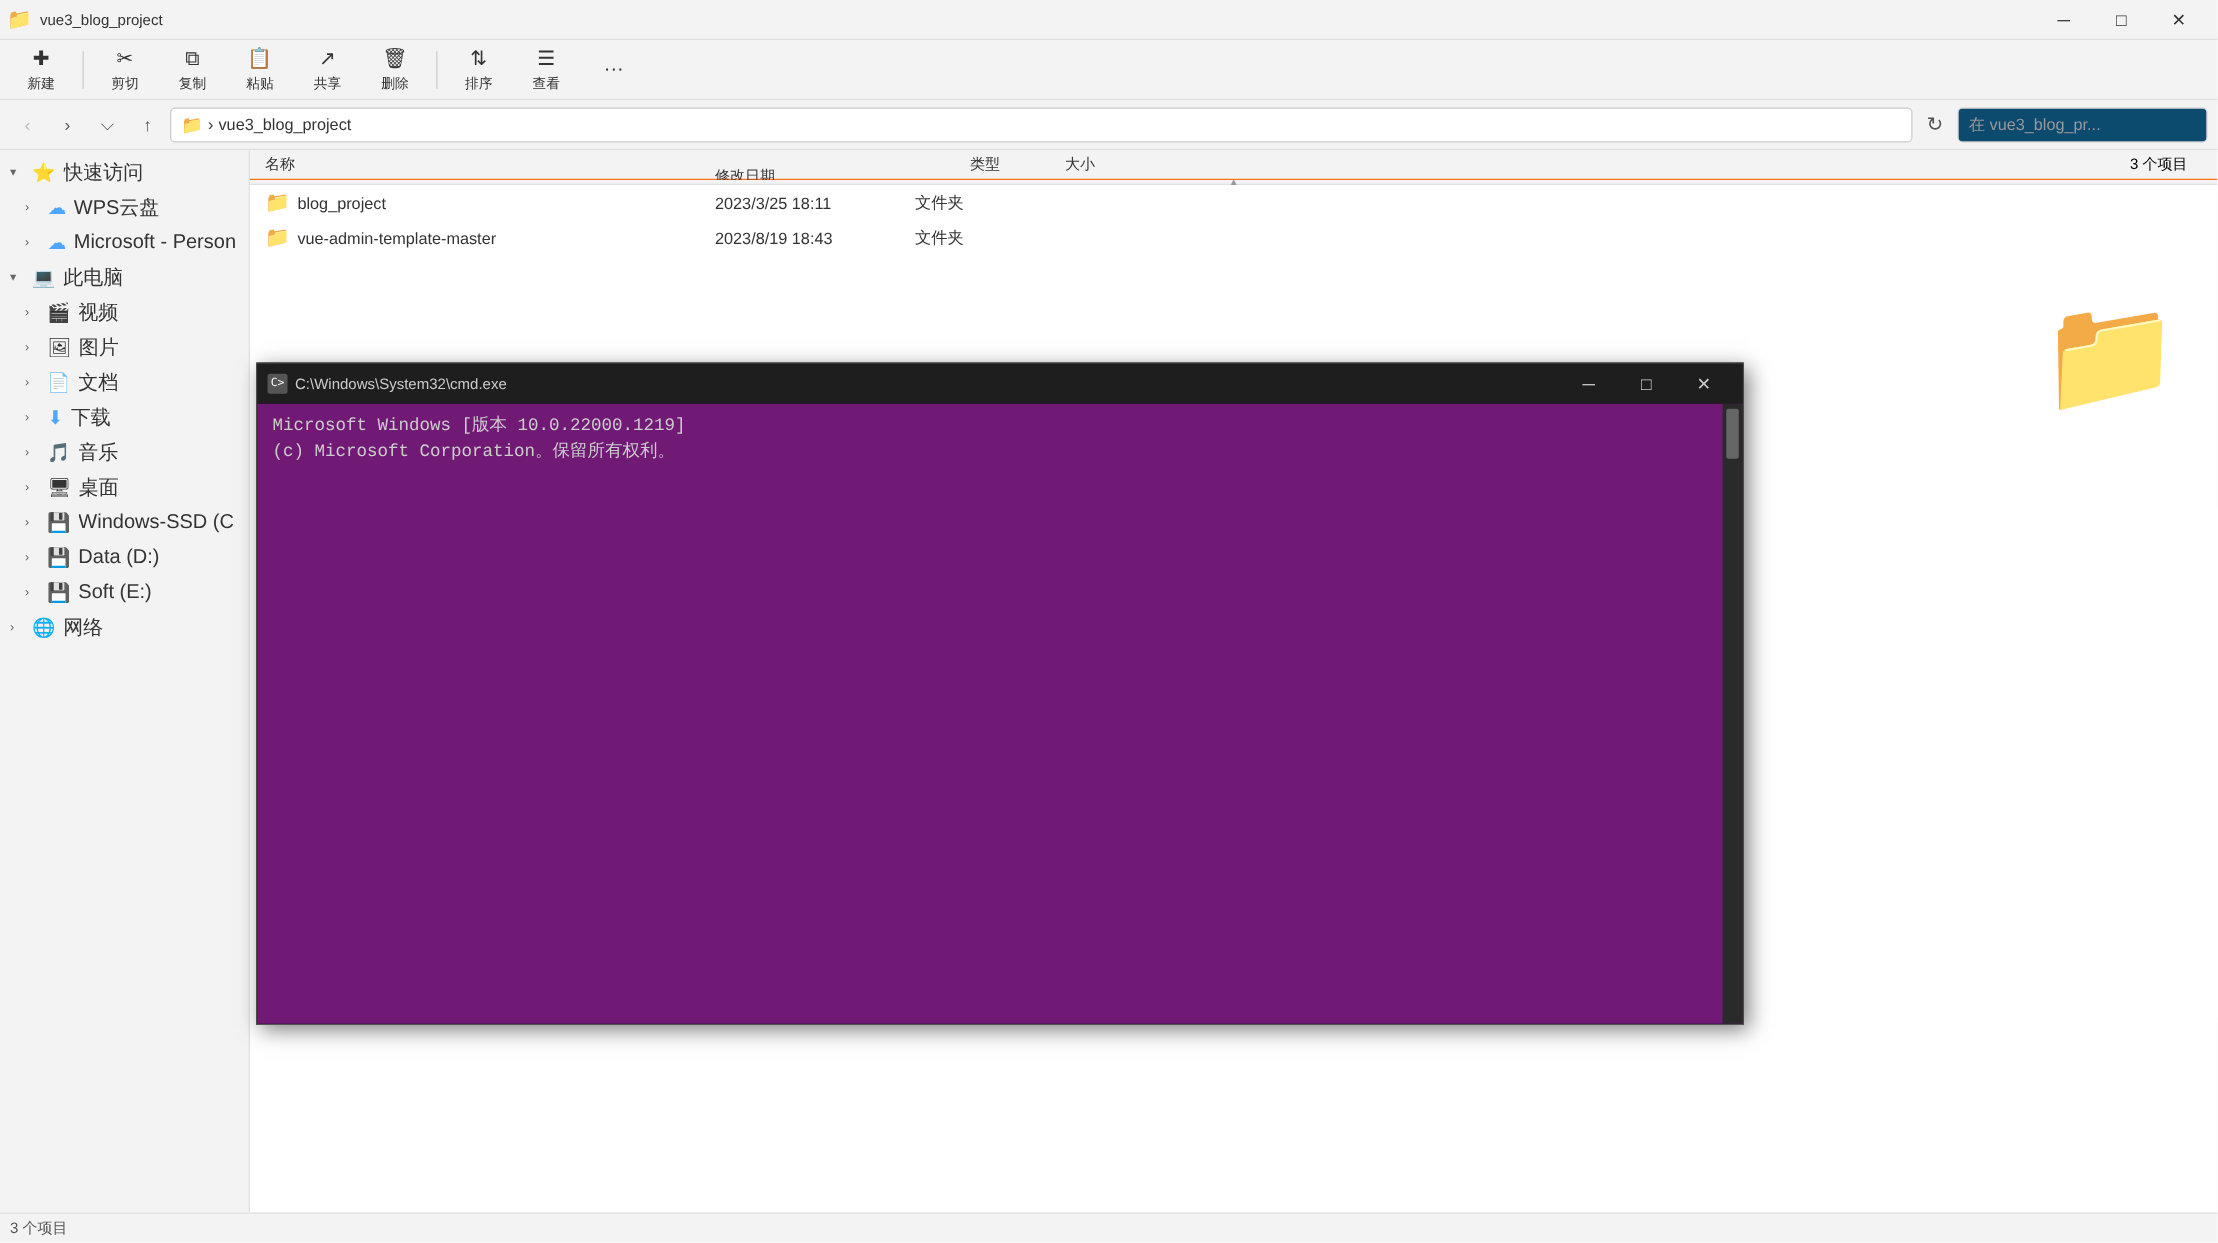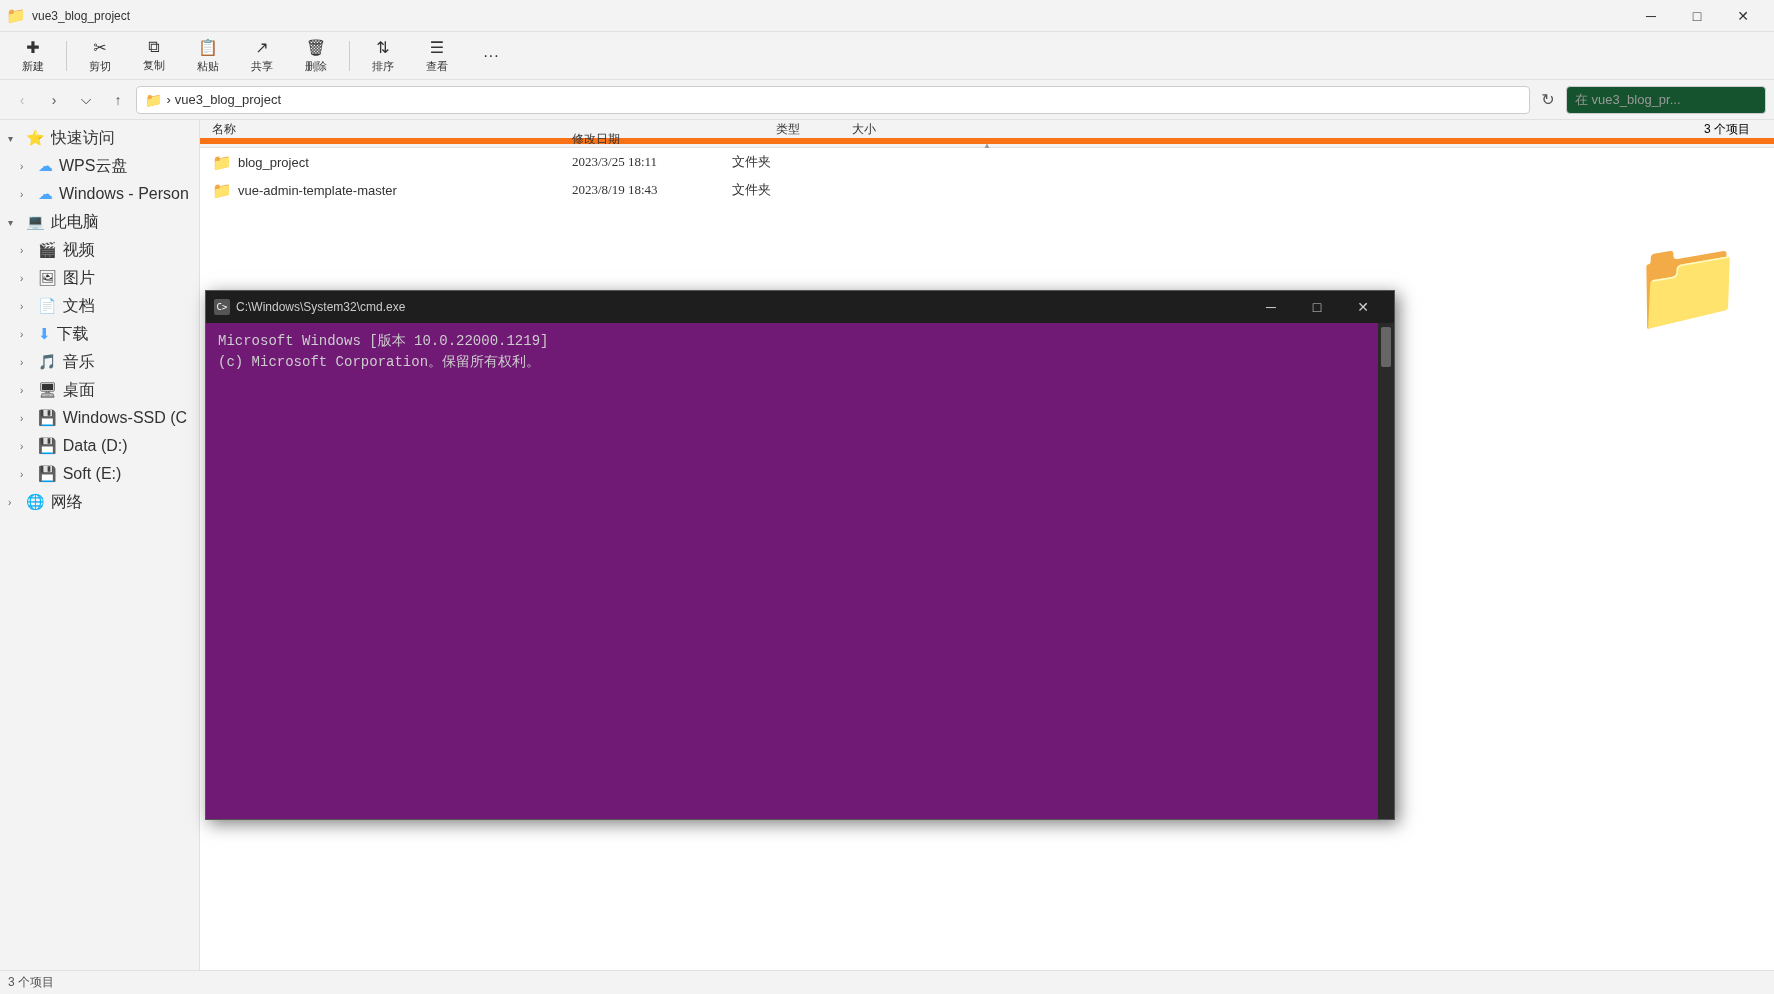--- a/index.html
+++ b/index.html
@@ -130,21 +130,21 @@
       gap: 4px;
     }
     .address-path .folder-icon { color: #e8a000; font-size: 14px; }
     .search-box {
       width: 200px;
       height: 28px;
       border: 1px solid #ccc;
       border-radius: 4px;
       padding: 0 8px;
       font-size: 13px;
-      background: #14532d;
+      background: #0c4a6e;
       display: flex; align-items: center;
       color: #999;
     }
     .refresh-btn {
       width: 28px; height: 28px;
       border: none; background: transparent;
       cursor: pointer; border-radius: 4px;
       font-size: 16px; color: #555;
       display: flex; align-items: center; justify-content: center;
     }
@@ -187,21 +187,21 @@
       flex-direction: column;
       overflow: hidden;
     }
 
     
     .col-headers {
       display: flex;
       align-items: center;
       height: 24px;
       background: #f3f3f3;
-      border-bottom: 6px solid #f97316;
+      border-bottom: 1px solid #f97316;
       padding: 0 8px;
       flex-shrink: 0;
     }
     .col-header {
       font-size: 12px;
       color: #333;
       padding: 0 4px;
       cursor: pointer;
     }
     .col-name { width: 360px; }
@@ -217,21 +217,21 @@
     }
     .file-row {
       display: flex;
       align-items: center;
       height: 28px;
       padding: 0 8px;
       cursor: pointer;
     }
     .file-cell { font-size: 13px; color: #333; padding: 0 4px; }
     .file-cell.name { width: 360px; display: flex; align-items: center; gap: 6px; }
-    .file-cell.date { width: 160px; font-family: Liberation Serif, serif; }
+    .file-cell.date { width: 160px; }
     .file-cell.type { width: 120px; }
     .file-cell.size { width: 100px; }
     .folder-icon-yellow { color: #e8a000; font-size: 16px; }
 
     
     .status-bar {
       height: 24px;
       background: #f3f3f3;
       border-top: 1px solid #e0e0e0;
       display: flex;
@@ -415,21 +415,21 @@
         <span class="sidebar-label">快速访问</span>
       </div>
       <div class="sidebar-item sidebar-indent1">
         <span class="sidebar-chevron">›</span>
         <span class="sidebar-icon" style="color:#4da6ff">☁</span>
         <span class="sidebar-label">WPS云盘</span>
       </div>
       <div class="sidebar-item sidebar-indent1">
         <span class="sidebar-chevron">›</span>
         <span class="sidebar-icon" style="color:#4da6ff">☁</span>
-        <span class="sidebar-label">Windows - Person</span>
+        <span class="sidebar-label">Microsoft - Person</span>
       </div>
       <div class="sidebar-item">
         <span class="sidebar-chevron">▾</span>
         <span class="sidebar-icon">💻</span>
         <span class="sidebar-label">此电脑</span>
       </div>
       <div class="sidebar-item sidebar-indent1">
         <span class="sidebar-chevron">›</span>
         <span class="sidebar-icon">🎬</span>
         <span class="sidebar-label">视频</span>

